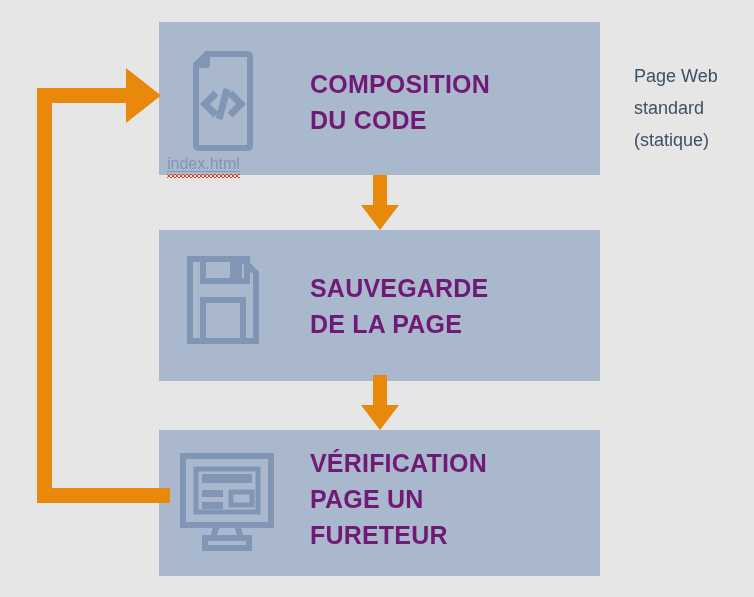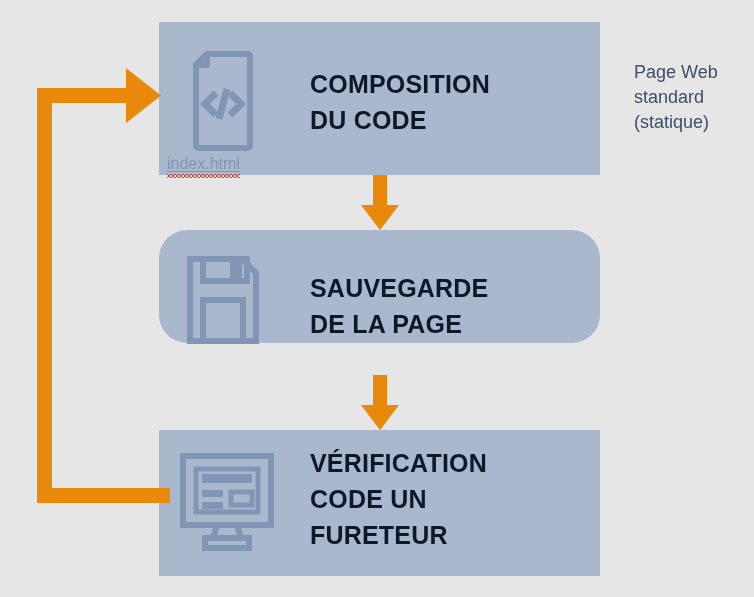--- a/index.html
+++ b/index.html
@@ -21,34 +21,34 @@
 
   
   .step-box {
     position: absolute;
     left: 159px;
     width: 441px;
     background: #aab8ce;
     box-sizing: border-box;
   }
   #box-composition { top: 22px;  height: 153px; }
-  #box-sauvegarde  { top: 230px; height: 113px; border-radius: 28px; }
+  #box-sauvegarde  { top: 230px; height: 151px; }
   #box-verification{ top: 430px; height: 146px; }
 
   .step-icon {
     position: absolute;
     left: 26px;
     color: #8096b4;
   }
   .step-icon svg { display: block; }
 
   .step-title {
     position: absolute;
     left: 151px;
-    color: #0f172a;
+    color: #701a75;
     font-weight: bold;
     font-size: 25px;
     line-height: 36px;
     letter-spacing: 0.2px;
     white-space: pre-line;
     margin: 0;
   }
   #title-composition { top: 44px; }
   #title-sauvegarde  { top: 40px; }
   #title-verification{ top: 15px; }
@@ -97,21 +97,21 @@
   }
 
   
   #side-caption {
     position: absolute;
     left: 634px;
     top: 60px;
     width: 116px;
     color: #3d4f66;
     font-size: 18px;
-    line-height: 25px;
+    line-height: 32px;
     white-space: pre-line;
   }
 </style>
 </head>
 <body>
 
 <div id="canvas">
 
   <div class="step-box" id="box-composition">
 
@@ -170,21 +170,21 @@
         <rect x="23" y="22" width="50" height="9" fill="#8096b4"></rect>
         <rect x="23" y="38" width="21" height="7" fill="#8096b4"></rect>
         <rect x="23" y="50" width="21" height="7" fill="#8096b4"></rect>
         <rect x="52" y="40" width="21" height="13" fill="none" stroke="#8096b4" stroke-width="5"></rect>
         <path d="M38 73 L34 86 H62 L58 73 Z" fill="none" stroke="#8096b4" stroke-width="6" stroke-linejoin="round"></path>
         <rect x="26" y="86" width="44" height="10" fill="none" stroke="#8096b4" stroke-width="6"></rect>
       </svg>
     </span>
 
     <p class="step-title" id="title-verification">VÉRIFICATION
-CODE UN
+PAGE UN
 FURETEUR</p>
   </div>
 
   <div id="loop-arrow">
     <svg width="140" height="460" viewBox="0 0 140 460">
 
       <rect x="7" y="26" width="15" height="415" fill="#e8890c"></rect>
 
       <rect x="7" y="426" width="133" height="15" fill="#e8890c"></rect>
 

